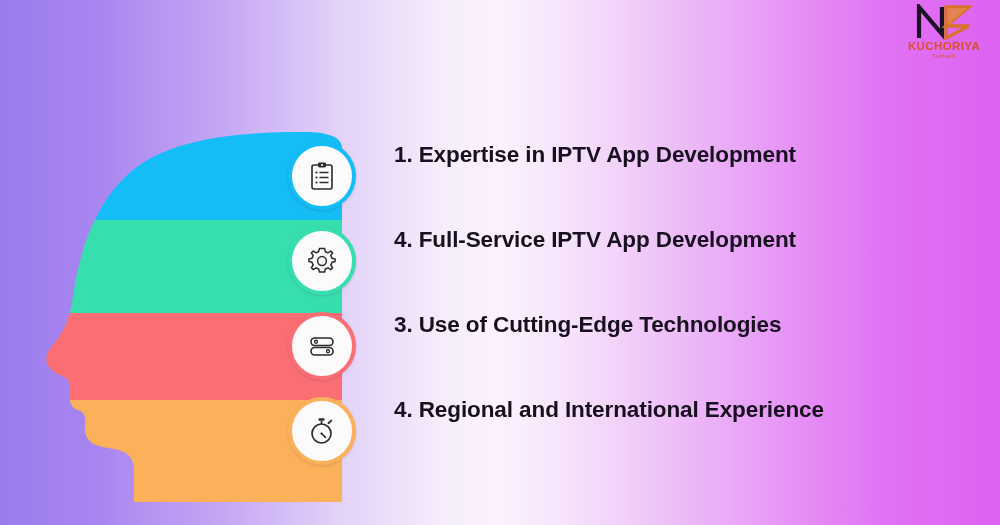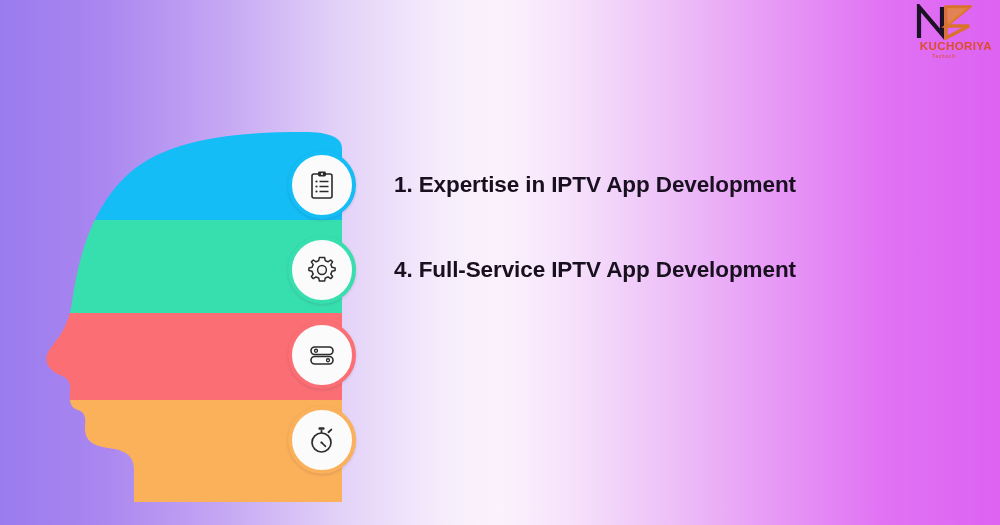--- a/index.html
+++ b/index.html
@@ -48,21 +48,20 @@
     margin: 0 auto 1px auto;
     display: block;
   }
   .logo-name {
     font-size: 11.5px;
     font-weight: bold;
     letter-spacing: 0.4px;
     color: #d94f2a;
     margin: 0;
     white-space: nowrap;
-    text-align: right;
   }
   .logo-tag {
     font-size: 5px;
     letter-spacing: 0.6px;
     color: #d94f2a;
     margin-top: 1px;
     white-space: nowrap;
   }
 
   
@@ -97,21 +96,21 @@
   .rows {
     position: absolute;
     left: 288px;
     top: 142px;
     width: 700px;
   }
   .row {
     position: relative;
     height: 85px;
     display: flex;
-    align-items: center;
+    align-items: flex-start;
   }
   .row-icon {
     position: relative;
     flex: 0 0 auto;
     width: 68px;
     height: 68px;
     border-radius: 50%;
     background: #fbfbfb;
     border: 4px solid #14bdf5;
     box-sizing: border-box;
@@ -205,29 +204,31 @@
 
     <div class="row">
       <div class="row-icon" style="border-color:#fb6f74">
         <svg width="32" height="32" viewBox="0 0 32 32">
           <rect x="5" y="8" width="22" height="7.5" rx="3.7" fill="none" stroke="#2b2b2b" stroke-width="1.6"></rect>
           <circle cx="10" cy="11.75" r="1.5" fill="none" stroke="#2b2b2b" stroke-width="1.3"></circle>
           <rect x="5" y="17.5" width="22" height="7.5" rx="3.7" fill="none" stroke="#2b2b2b" stroke-width="1.6"></rect>
           <circle cx="22" cy="21.25" r="1.5" fill="none" stroke="#2b2b2b" stroke-width="1.3"></circle>
         </svg>
       </div>
+      <div class="row-label">3. Use of Cutting-Edge Technologies</div>
     </div>
 
     <div class="row">
       <div class="row-icon" style="border-color:#fbb15a">
         <svg width="32" height="32" viewBox="0 0 32 32">
           <circle cx="15.5" cy="18.5" r="9.5" fill="none" stroke="#2b2b2b" stroke-width="1.7"></circle>
           <rect x="12.5" y="3.2" width="6" height="2.6" rx="0.9" fill="#2b2b2b"></rect>
           <line x1="15.5" y1="5.8" x2="15.5" y2="9" stroke="#2b2b2b" stroke-width="1.7"></line>
           <line x1="22.5" y1="8.2" x2="25.3" y2="5.6" stroke="#2b2b2b" stroke-width="1.9" stroke-linecap="round"></line>
           <line x1="15.5" y1="18.5" x2="19.5" y2="22.3" stroke="#2b2b2b" stroke-width="1.6" stroke-linecap="round"></line>
           <circle cx="15.5" cy="18.5" r="1.1" fill="#2b2b2b"></circle>
         </svg>
       </div>
+      <div class="row-label">4. Regional and International Experience</div>
     </div>
 
   </div>
 </div>
 
 </body></html>

